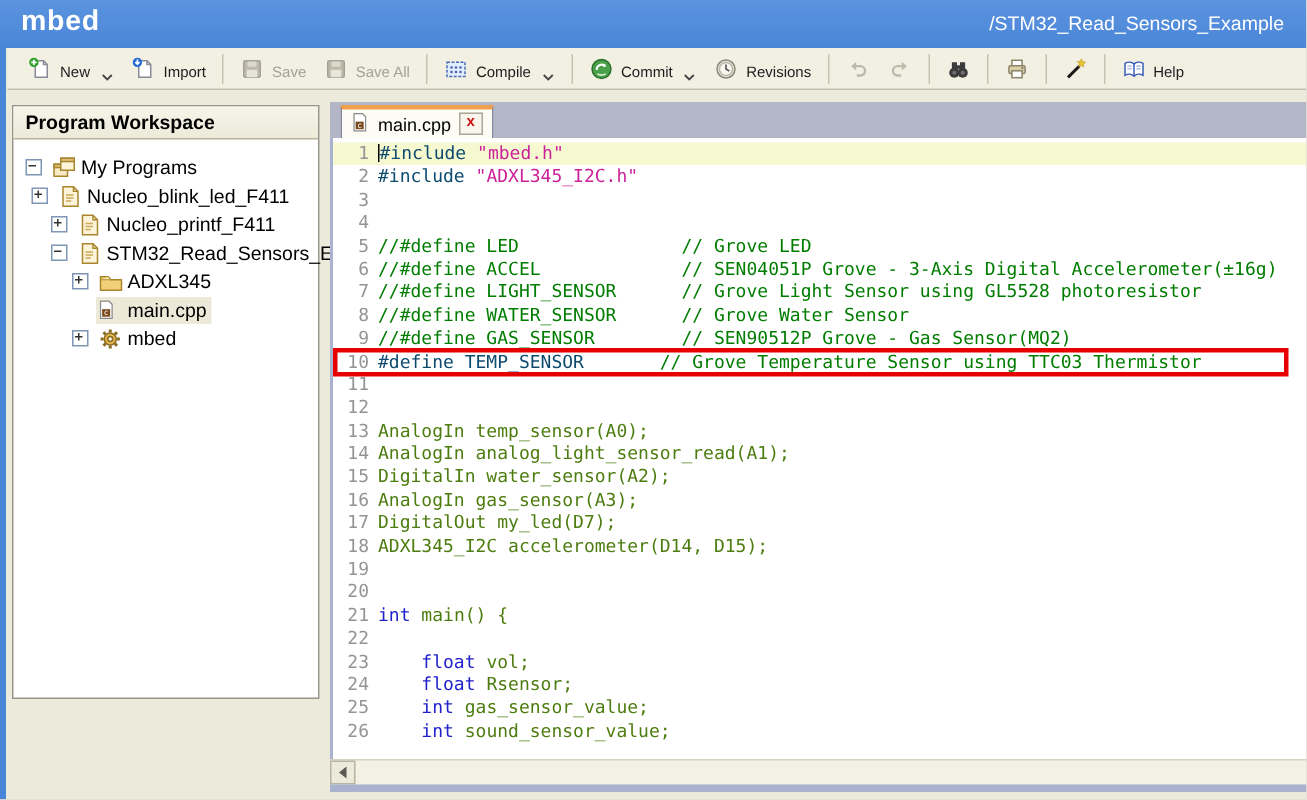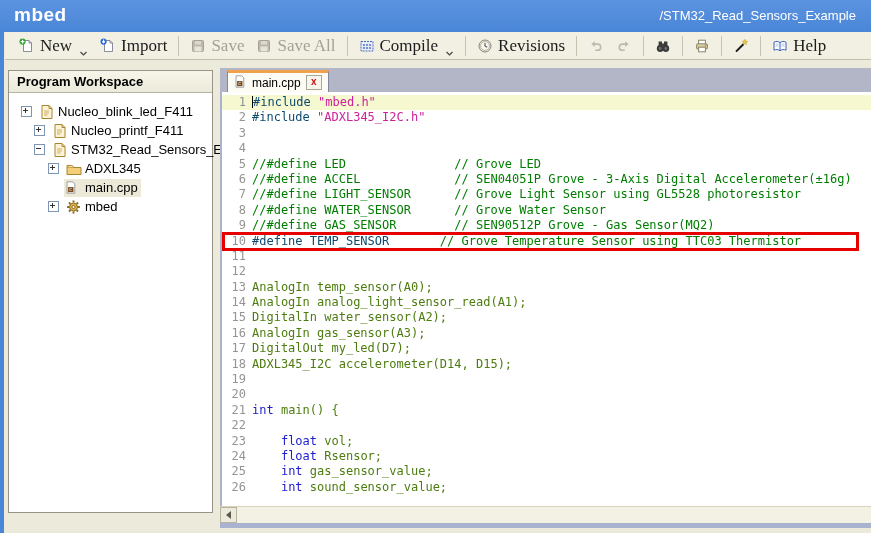--- a/index.html
+++ b/index.html
@@ -8,33 +8,33 @@
 
   
   #header{position:absolute;left:0;top:0;width:871px;height:32px;
           background:linear-gradient(#5b93de,#4a86d8);}
   #logo{position:absolute;left:14px;top:4px;font-size:19px;font-weight:bold;color:#fff;letter-spacing:.5px;}
   #project-path{position:absolute;right:15px;top:8px;font-size:13px;font-weight:normal;color:#fff;white-space:nowrap;}
 
   
   #toolbar{position:absolute;left:5px;top:32px;width:866px;height:28px;background:#f2f0e3;
            border-bottom:1px solid #c2bfae;display:flex;align-items:center;padding-left:8px;box-sizing:border-box;}
-  .tb-btn{display:flex;align-items:center;gap:5px;padding:2px 6px;font-size:17px;color:#1c1c1c;cursor:default;white-space:nowrap;font-family:Liberation Serif, serif;}
+  .tb-btn{display:flex;align-items:flex-end;gap:5px;padding:2px 6px;font-size:10px;color:#1c1c1c;cursor:default;white-space:nowrap;}
   .tb-btn.disabled{color:#a5a195;}
   .tb-btn.disabled svg{opacity:.85;}
   .tb-ico{width:16px;height:16px;display:inline-block;flex:none;}
   .tb-ico svg{display:block;}
   .tb-dd{width:9px;height:7px;display:inline-block;margin-left:2px;}
   .tb-sep{width:1px;height:20px;background:#c6c3b0;margin:0 5px;flex:none;}
 
   
   #left-edge{position:absolute;left:0;top:32px;width:4px;height:501px;background:#4a86d8;}
 
   
-  #workspace-panel{position:absolute;left:8px;top:70px;width:205px;height:443px;
+  #workspace-panel{position:absolute;left:8px;top:70px;width:205px;height:396px;
                    background:#fff;border:1px solid #98948a;box-sizing:border-box;}
   #panel-header{height:22px;background:linear-gradient(#f7f5ea,#ecead9);border-bottom:1px solid #b8b4a2;
                 font-weight:bold;font-size:13px;color:#000;padding:3px 0 0 8px;box-sizing:border-box;}
   #tree{padding-top:9px;font-size:13px;color:#000;}
   .tree-row{height:19px;display:flex;align-items:center;box-sizing:border-box;}
   .exp{width:9px;height:9px;border:1px solid #7e96b4;background:#fff;flex:none;margin-right:5px;position:relative;}
   .exp::before{content:'';position:absolute;left:1px;top:3px;width:5px;height:1px;background:#333;}
   .exp.plus::after{content:'';position:absolute;left:3px;top:1px;width:1px;height:5px;background:#333;}
   .exp-spacer{width:16px;flex:none;}
   .tree-ico{width:17px;height:16px;flex:none;margin-right:3px;}
@@ -151,20 +151,34 @@
         </span>
         <span>Compile</span>
         <span class="tb-dd"><svg width="9" height="7" viewBox="0 0 9 7" xmlns="http://www.w3.org/2000/svg">
             <path d="M1.5 2l3 3 3-3" fill="none" stroke="#444" stroke-width="1.2"></path>
           </svg></span>
       </span>
       <span class="tb-sep"></span>
       <span class="tb-btn">
         <span class="tb-ico">
           <svg width="16" height="16" viewBox="0 0 16 16" xmlns="http://www.w3.org/2000/svg">
+            <circle cx="8" cy="8" r="6.3" fill="#49a049" stroke="#2c6e2c"></circle>
+            <path d="M4.8 8.6a3.4 3.4 0 0 1 5.6-2.7" fill="none" stroke="#fff" stroke-width="1.4"></path>
+            <path d="M10 4.4l1.2 2-2.3.2z" fill="#fff"></path>
+            <path d="M5.2 11.4q2.8 1.4 5.6 0" fill="none" stroke="#d9efd9" stroke-width="1.1"></path>
+          </svg>
+        </span>
+        <span>Commit</span>
+        <span class="tb-dd"><svg width="9" height="7" viewBox="0 0 9 7" xmlns="http://www.w3.org/2000/svg">
+            <path d="M1.5 2l3 3 3-3" fill="none" stroke="#444" stroke-width="1.2"></path>
+          </svg></span>
+      </span>
+      <span class="tb-btn">
+        <span class="tb-ico">
+          <svg width="16" height="16" viewBox="0 0 16 16" xmlns="http://www.w3.org/2000/svg">
             <circle cx="8" cy="8" r="6" fill="#eceadc" stroke="#8a877a"></circle>
             <circle cx="8" cy="8" r="4.4" fill="#f8f7ef" stroke="#b9b5a6"></circle>
             <path d="M8 5v3l2.2 1.3" fill="none" stroke="#555" stroke-width="1.1"></path>
           </svg>
         </span>
         <span>Revisions</span>
       </span>
       <span class="tb-sep"></span>
       <span class="tb-btn disabled">
         <span class="tb-ico">
@@ -225,20 +239,34 @@
             <path d="M3.5 6.2q2-.6 3 .1M3.5 8q2-.6 3 .1M9.5 6.3q2-.7 3 0M9.5 8.1q2-.7 3 0" fill="none" stroke="#9db2dd" stroke-width=".8"></path>
           </svg>
         </span>
         <span>Help</span>
       </span>
     </div>
 
   <div id="workspace-panel">
     <div id="panel-header">Program Workspace</div>
     <div id="tree">
+        <div class="tree-row" style="padding-left: 8px;">
+          <span class="exp minus"></span>
+          <span class="tree-node">
+            <span class="tree-ico">
+              <svg width="17" height="16" viewBox="0 0 16 16" xmlns="http://www.w3.org/2000/svg">
+                <rect x="1.5" y="5.5" width="9" height="8" fill="#f6e9c4" stroke="#a8862e"></rect>
+                <rect x="1.5" y="5.5" width="9" height="2.2" fill="#e0bf76" stroke="#a8862e"></rect>
+                <rect x="6" y="1.5" width="9" height="8" fill="#fdf4da" stroke="#a8862e"></rect>
+                <rect x="6" y="1.5" width="9" height="2.2" fill="#e0bf76" stroke="#a8862e"></rect>
+              </svg>
+            </span>
+            <span class="tree-label">My Programs</span>
+          </span>
+        </div>
         <div class="tree-row" style="padding-left: 12px;">
           <span class="exp plus"></span>
           <span class="tree-node">
             <span class="tree-ico">
               <svg width="17" height="16" viewBox="0 0 16 16" xmlns="http://www.w3.org/2000/svg">
                 <path d="M3.5 1.5h7l3 3v10h-10z" fill="#fdf3d8" stroke="#a8862e"></path>
                 <path d="M10.5 1.5v3h3" fill="none" stroke="#a8862e"></path>
                 <path d="M5.5 7h5M5.5 9h5M5.5 11h3.5" stroke="#c8a858" stroke-width=".9"></path>
               </svg>
             </span>

